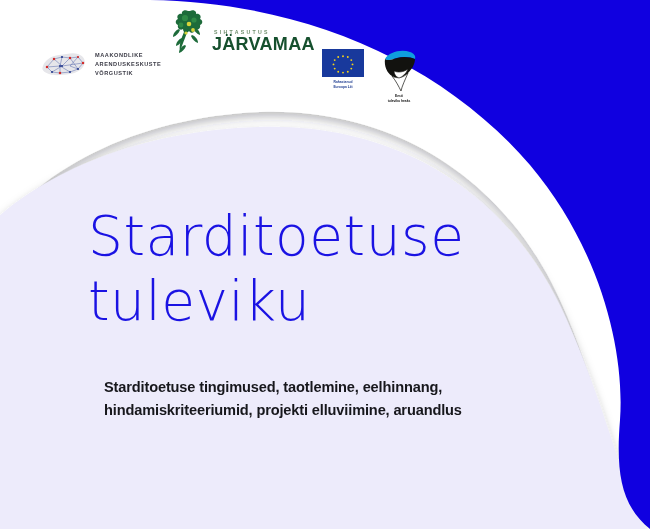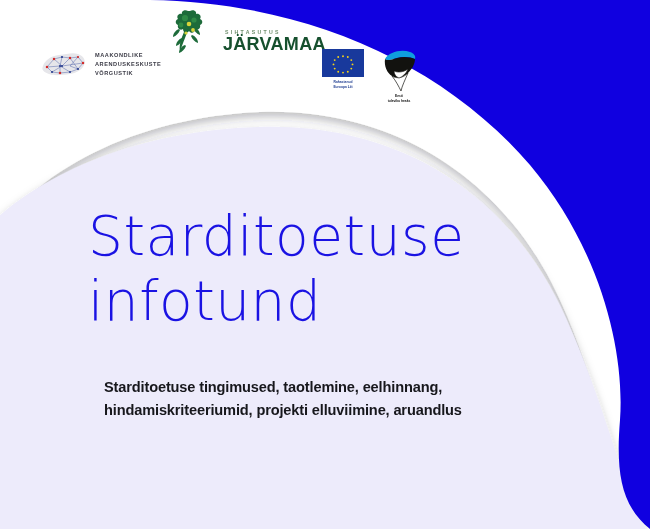--- a/index.html
+++ b/index.html
@@ -60,21 +60,21 @@
     white-space: nowrap;
   }
 
   
   .jarva-logo {
     position: absolute;
     left: 168px;
     top: 8px;
     display: flex;
     align-items: flex-end;
-    gap: 11px;
+    gap: 0;
   }
   .jarva-mark {
     width: 44px;
     height: 48px;
     flex: 0 0 auto;
   }
   .jarva-words {
     padding-bottom: 3px;
   }
   .jarva-sa {
@@ -315,17 +315,17 @@
           <div>Eesti</div>
           <div>tuleviku heaks</div>
         </div>
       </div>
 
     </div>
   </div>
 
   <div class="content">
     <h1 class="title">Starditoetuse
-infotund</h1>
+tuleviku</h1>
     <p class="subtitle">Starditoetuse tingimused, taotlemine, eelhinnang, hindamiskriteeriumid, projekti elluviimine, aruandlus</p>
   </div>
 
 </div>
 
 </body></html>

